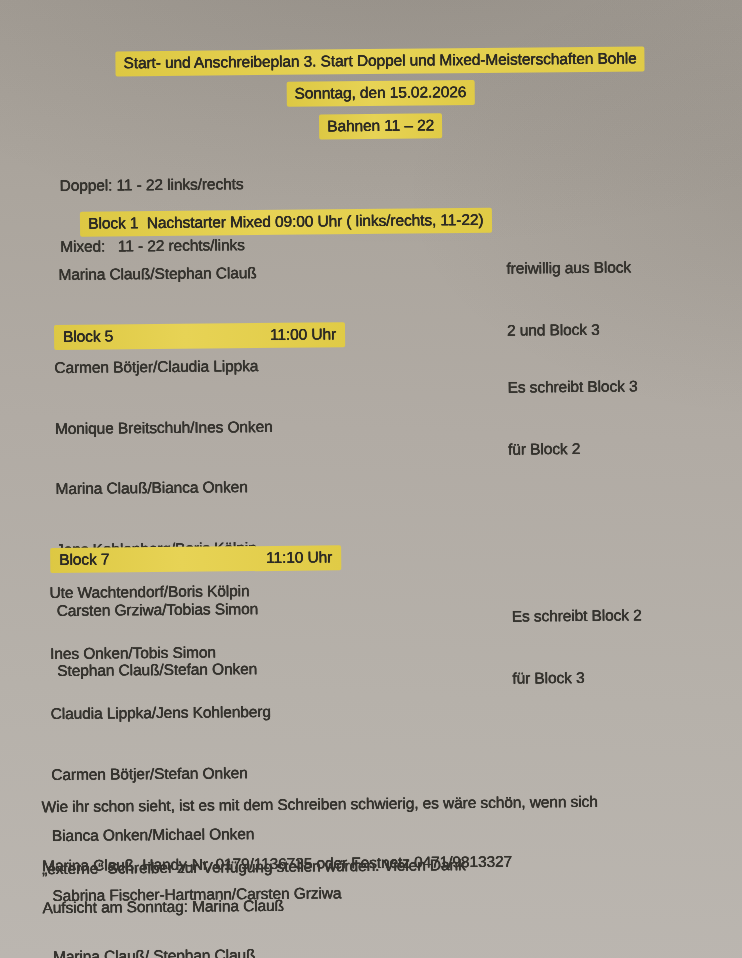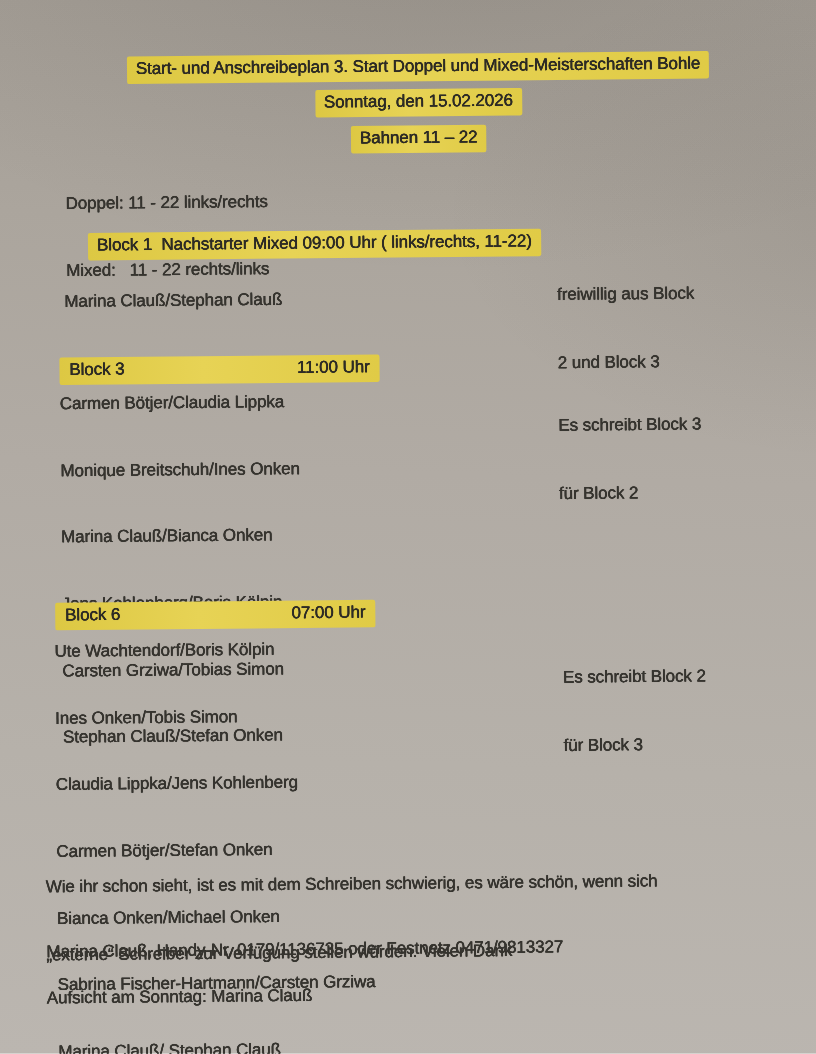--- a/index.html
+++ b/index.html
@@ -83,41 +83,41 @@
     <div class="abs pair-list" style="top:224px; left:60px;">
       <div>Marina Clauß/Stephan Clauß</div>
     </div>
     <div class="abs note" style="top:221px; left:508px;">
       <div>freiwillig aus Block</div>
       <div>2 und Block 3</div>
     </div>
 
     <div class="abs" style="top:286px; left:55px;">
       <span class="block-bar">
-        <span>Block 3</span>
+        <span>Block 5</span>
         <span>11:00 Uhr</span>
       </span>
     </div>
     <div class="abs pair-list" style="top:317px; left:55px;">
       <div>Carmen Bötjer/Claudia Lippka</div>
       <div>Monique Breitschuh/Ines Onken</div>
       <div>Marina Clauß/Bianca Onken</div>
       <div>Jens Kohlenberg/Boris Kölpin</div>
       <div>Carsten Grziwa/Tobias Simon</div>
       <div>Stephan Clauß/Stefan Onken</div>
     </div>
     <div class="abs note" style="top:340px; left:508px;">
       <div>Es schreibt Block 3</div>
       <div>für Block 2</div>
     </div>
 
     <div class="abs" style="top:509px; left:49px;">
       <span class="block-bar">
-        <span>Block 6</span>
-        <span>07:00 Uhr</span>
+        <span>Block 7</span>
+        <span>11:10 Uhr</span>
       </span>
     </div>
     <div class="abs pair-list" style="top:542px; left:48px;">
       <div>Ute Wachtendorf/Boris Kölpin</div>
       <div>Ines Onken/Tobis Simon</div>
       <div>Claudia Lippka/Jens Kohlenberg</div>
       <div>Carmen Bötjer/Stefan Onken</div>
       <div>Bianca Onken/Michael Onken</div>
       <div>Sabrina Fischer-Hartmann/Carsten Grziwa</div>
       <div>Marina Clauß/ Stephan Clauß</div>

